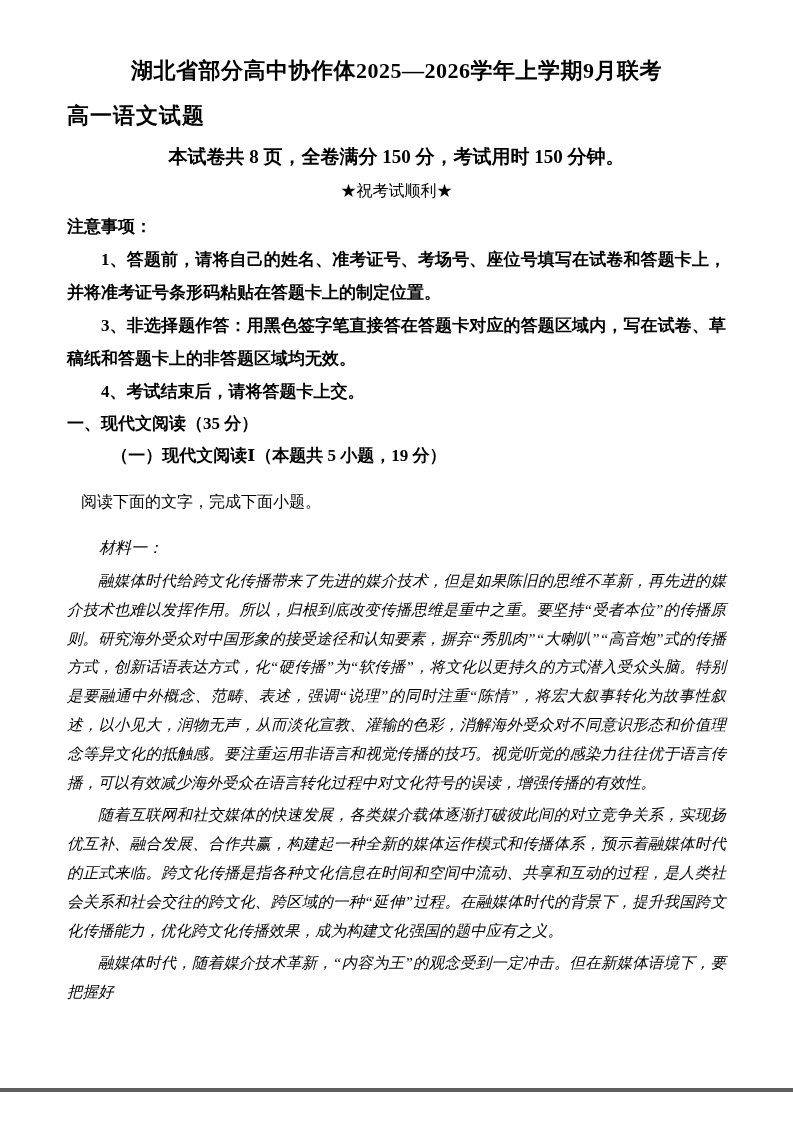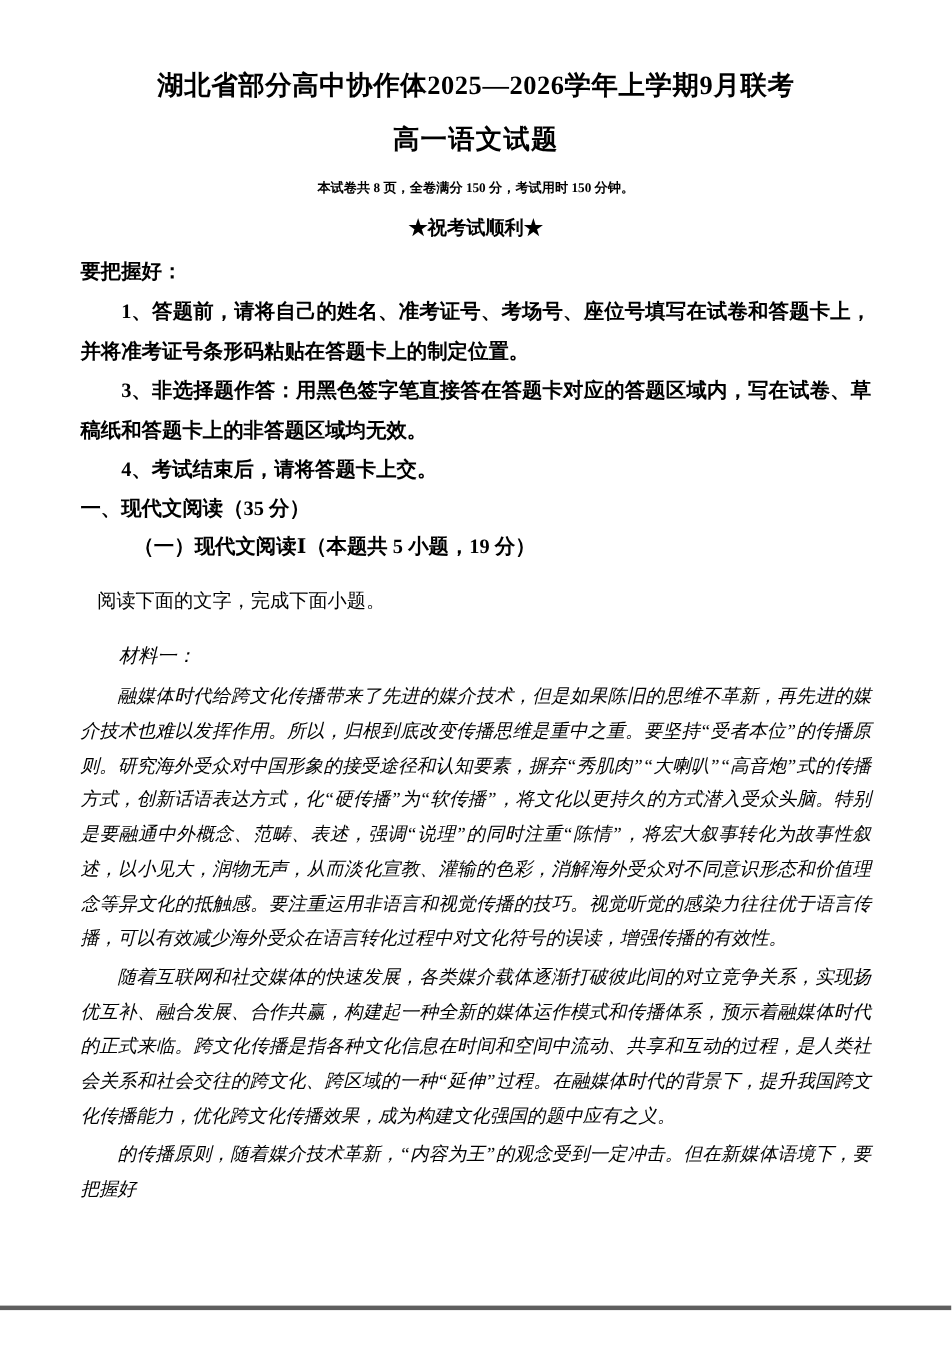--- a/index.html
+++ b/index.html
@@ -24,35 +24,34 @@
     font-size: 22px;
     font-weight: bold;
     text-align: center;
     line-height: 30px;
     letter-spacing: 0.5px;
   }
   .doc-subtitle {
     margin: 16px 0 0 0;
     font-size: 22px;
     font-weight: bold;
-    text-align: center;
     line-height: 28px;
     letter-spacing: 1px;
   }
   .exam-info {
     margin: 16px 0 0 0;
-    font-size: 11px;
+    font-size: 19px;
     font-weight: bold;
     text-align: center;
     line-height: 22px;
   }
   .wish-line {
     margin: 12px 0 0 0;
     font-size: 16px;
-    font-weight: bold;
+    font-weight: normal;
     text-align: center;
     line-height: 22px;
   }
   .notice-heading {
     margin: 8px 0 0 0;
     font-size: 17px;
     font-weight: bold;
     line-height: 33px;
   }
   .notice-item {
@@ -114,33 +113,33 @@
 <div class="page">
 
   <h1 class="doc-title">湖北省部分高中协作体2025—2026学年上学期9月联考</h1>
 
   <h2 class="doc-subtitle">高一语文试题</h2>
 
   <p class="exam-info">本试卷共 8 页，全卷满分 150 分，考试用时 150 分钟。</p>
 
   <p class="wish-line">★祝考试顺利★</p>
 
-  <p class="notice-heading">要把握好：</p>
+  <p class="notice-heading">注意事项：</p>
 
   <p class="notice-item">1、答题前，请将自己的姓名、准考证号、考场号、座位号填写在试卷和答题卡上，并将准考证号条形码粘贴在答题卡上的制定位置。</p>
   <p class="notice-item">3、非选择题作答：用黑色签字笔直接答在答题卡对应的答题区域内，写在试卷、草稿纸和答题卡上的非答题区域均无效。</p>
   <p class="notice-item">4、考试结束后，请将答题卡上交。</p>
 
   <p class="sec-heading">一、现代文阅读（35 分）</p>
 
   <p class="subsec-heading">（一）现代文阅读Ⅰ（本题共 5 小题，19 分）</p>
 
   <p class="read-instruction">阅读下面的文字，完成下面小题。</p>
 
   <p class="material-label kai">材料一：</p>
 
   <p class="material-para kai">融媒体时代给跨文化传播带来了先进的媒介技术，但是如果陈旧的思维不革新，再先进的媒介技术也难以发挥作用。所以，归根到底改变传播思维是重中之重。要坚持“受者本位”的传播原则。研究海外受众对中国形象的接受途径和认知要素，摒弃“秀肌肉”“大喇叭”“高音炮”式的传播方式，创新话语表达方式，化“硬传播”为“软传播”，将文化以更持久的方式潜入受众头脑。特别是要融通中外概念、范畴、表述，强调“说理”的同时注重“陈情”，将宏大叙事转化为故事性叙述，以小见大，润物无声，从而淡化宣教、灌输的色彩，消解海外受众对不同意识形态和价值理念等异文化的抵触感。要注重运用非语言和视觉传播的技巧。视觉听觉的感染力往往优于语言传播，可以有效减少海外受众在语言转化过程中对文化符号的误读，增强传播的有效性。</p>
   <p class="material-para kai">随着互联网和社交媒体的快速发展，各类媒介载体逐渐打破彼此间的对立竞争关系，实现扬优互补、融合发展、合作共赢，构建起一种全新的媒体运作模式和传播体系，预示着融媒体时代的正式来临。跨文化传播是指各种文化信息在时间和空间中流动、共享和互动的过程，是人类社会关系和社会交往的跨文化、跨区域的一种“延伸”过程。在融媒体时代的背景下，提升我国跨文化传播能力，优化跨文化传播效果，成为构建文化强国的题中应有之义。</p>
-  <p class="material-para kai">的传播原则，随着媒介技术革新，“内容为王”的观念受到一定冲击。但在新媒体语境下，要把握好</p>
+  <p class="material-para kai">融媒体时代，随着媒介技术革新，“内容为王”的观念受到一定冲击。但在新媒体语境下，要把握好</p>
 
   <div class="bottom-bar"></div>
 
 </div>
 
 </body></html>

